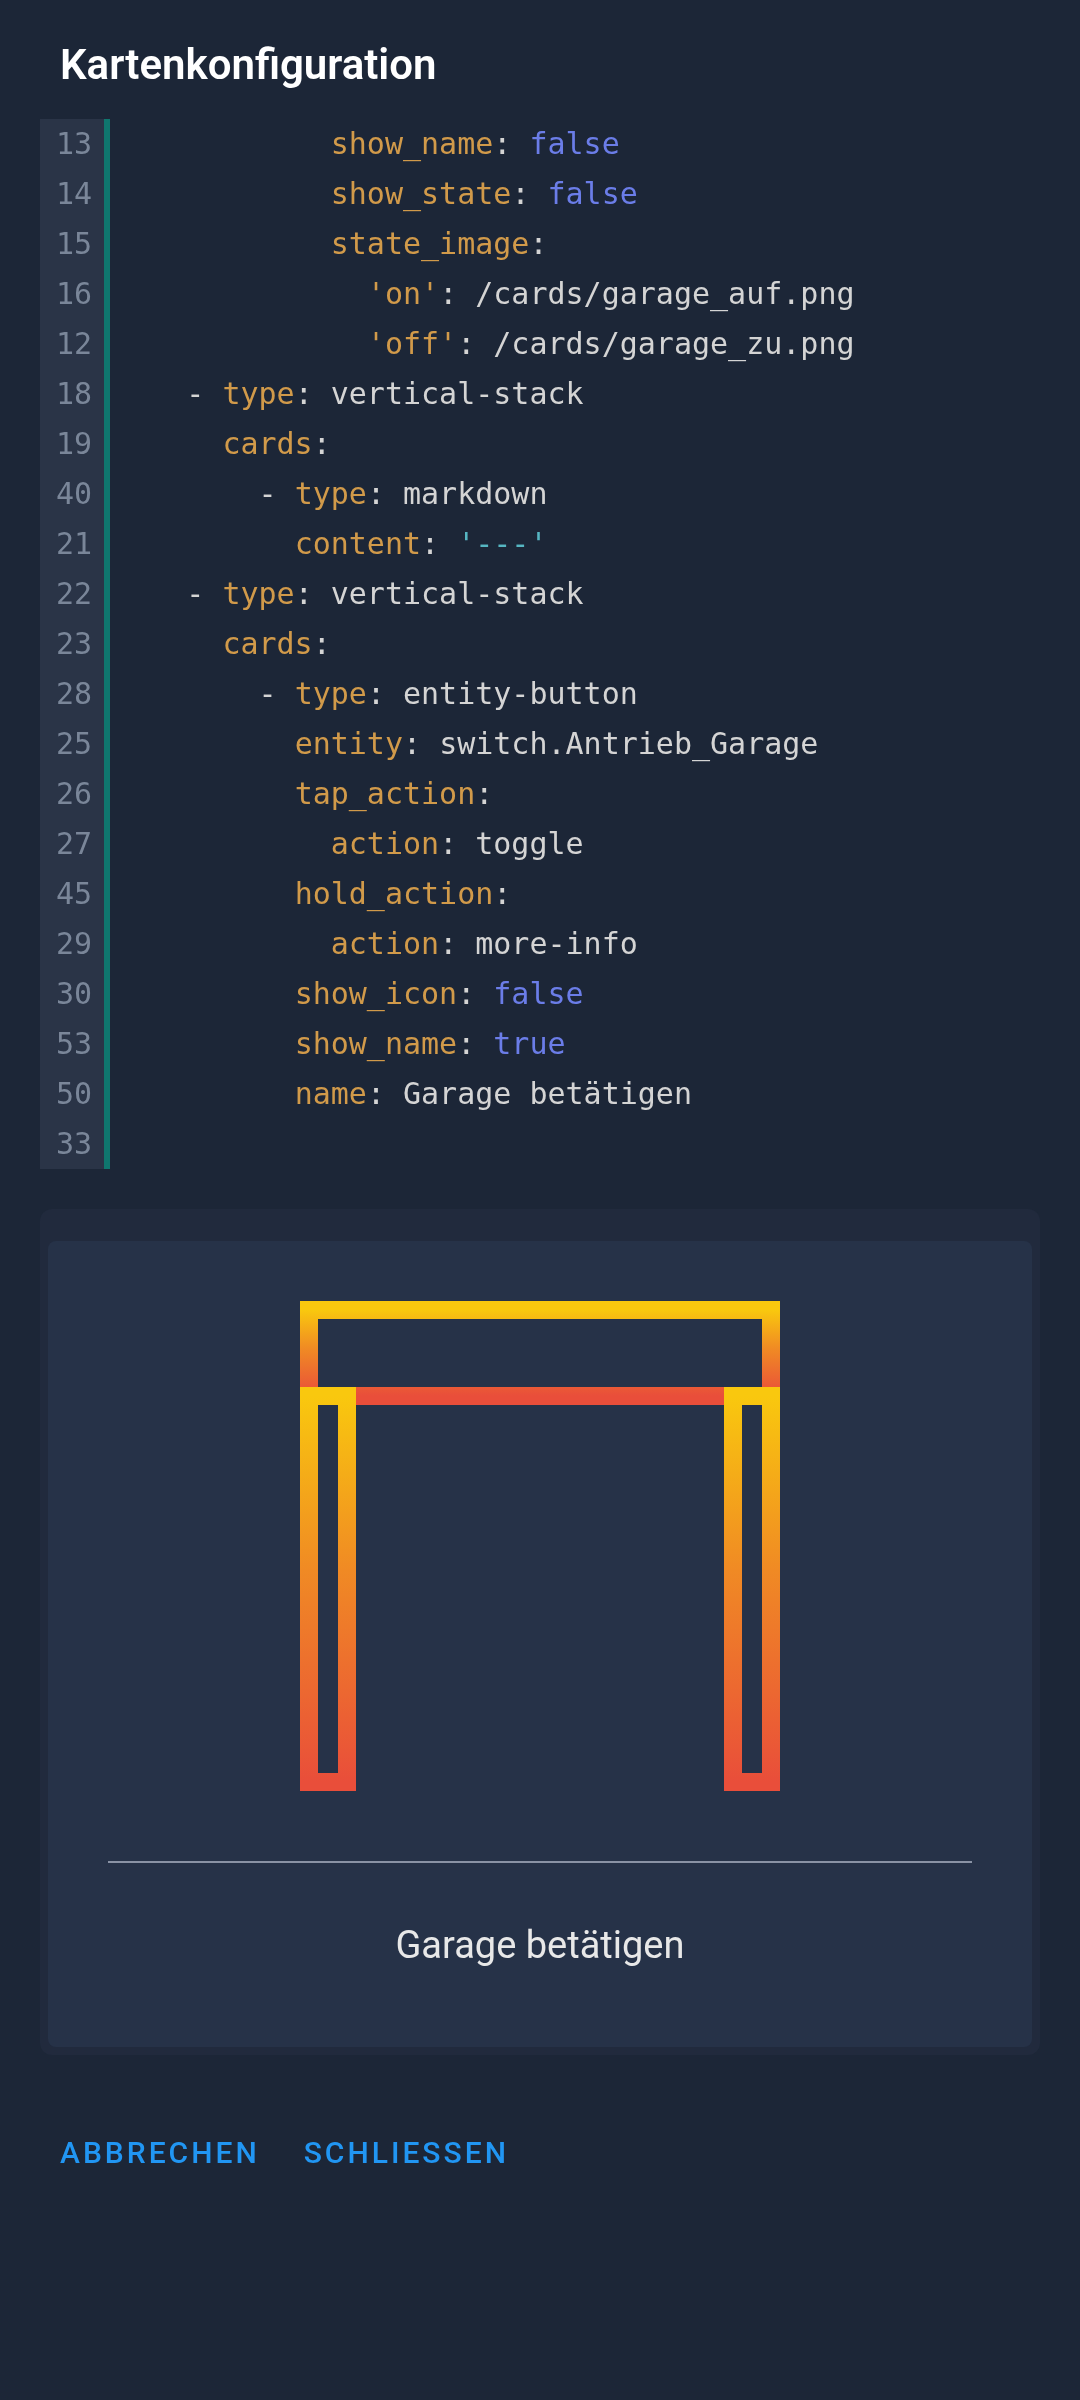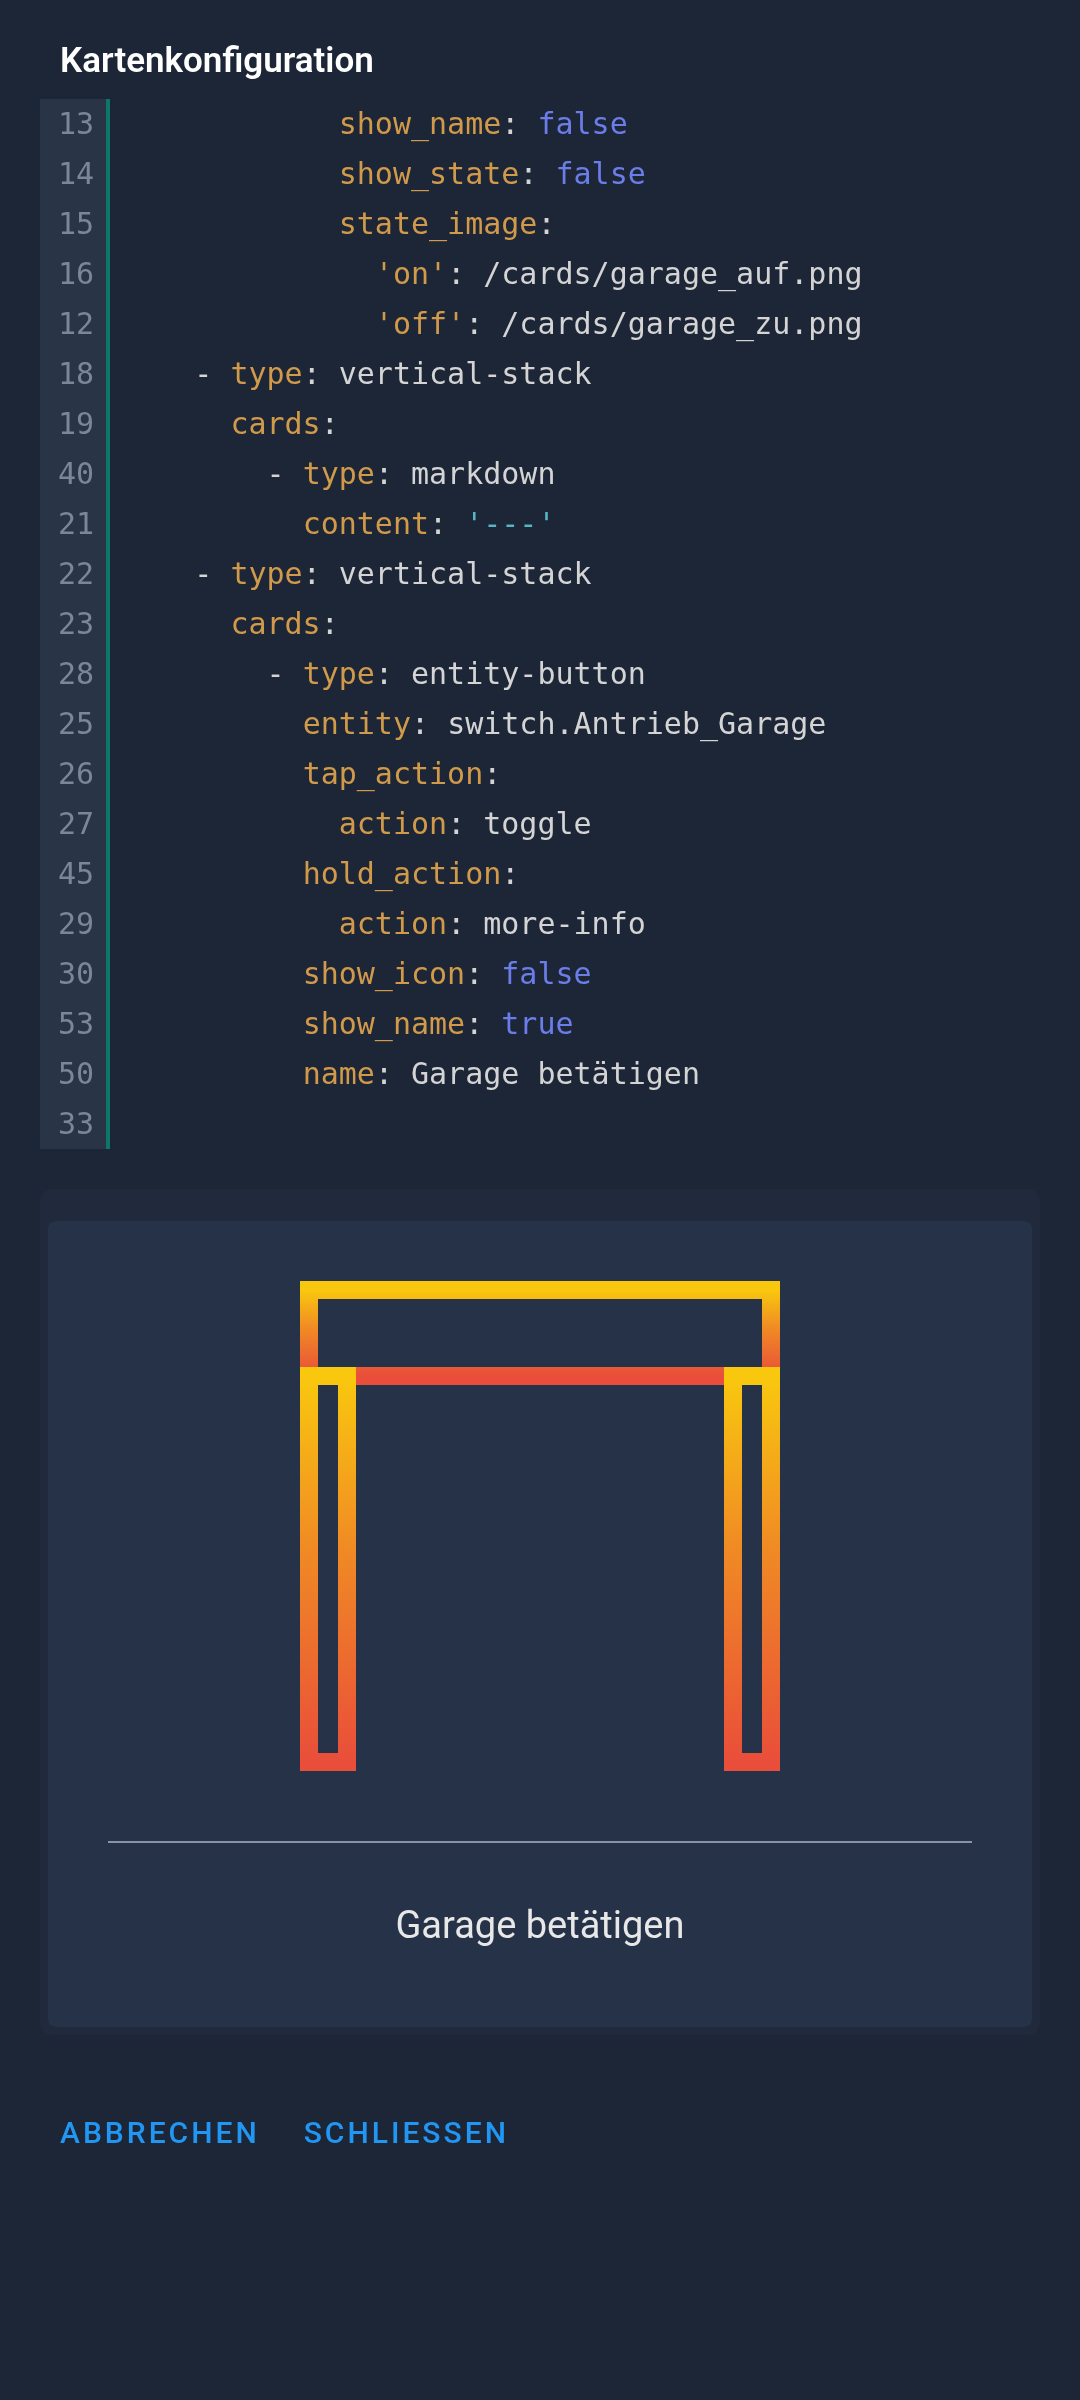--- a/index.html
+++ b/index.html
@@ -5,45 +5,45 @@
 * { margin: 0; padding: 0; box-sizing: border-box; }
 body {
   background: #1c2637;
   color: #e0e0e0;
   font-family: -apple-system, BlinkMacSystemFont, "Segoe UI", Roboto, sans-serif;
   width: 1080px;
   height: 2400px;
   padding: 40px 40px 0 40px;
 }
 .title {
-  font-size: 35px;
+  font-size: 42px;
   font-weight: 600;
   color: #ffffff;
-  margin-bottom: 18px;
+  margin-bottom: 30px;
   margin-left: 20px;
 }
 .editor {
   display: flex;
   font-family: "SF Mono", "Consolas", "Monaco", monospace;
   font-size: 30px;
   line-height: 50px;
   margin-bottom: 40px;
 }
 .gutter {
   background: #2a3447;
   color: #7a8699;
   text-align: right;
   padding: 0 12px;
-  border-right: 4px solid #0f766e;
+  border-right: 6px solid #0f766e;
   user-select: none;
   min-width: 70px;
 }
 .gutter .ln { height: 50px; }
 .code {
-  padding-left: 12px;
+  padding-left: 4px;
   white-space: pre;
   color: #d4d4d4;
 }
 .code .row { height: 50px; }
 .tk-key { color: #d19a4a; }
 .tk-val { color: #d4d4d4; }
 .tk-bool { color: #6b7de8; }
 .tk-str { color: #56b6c2; }
 .tk-punct { color: #d4d4d4; }
 .tk-dash { color: #d4d4d4; }

